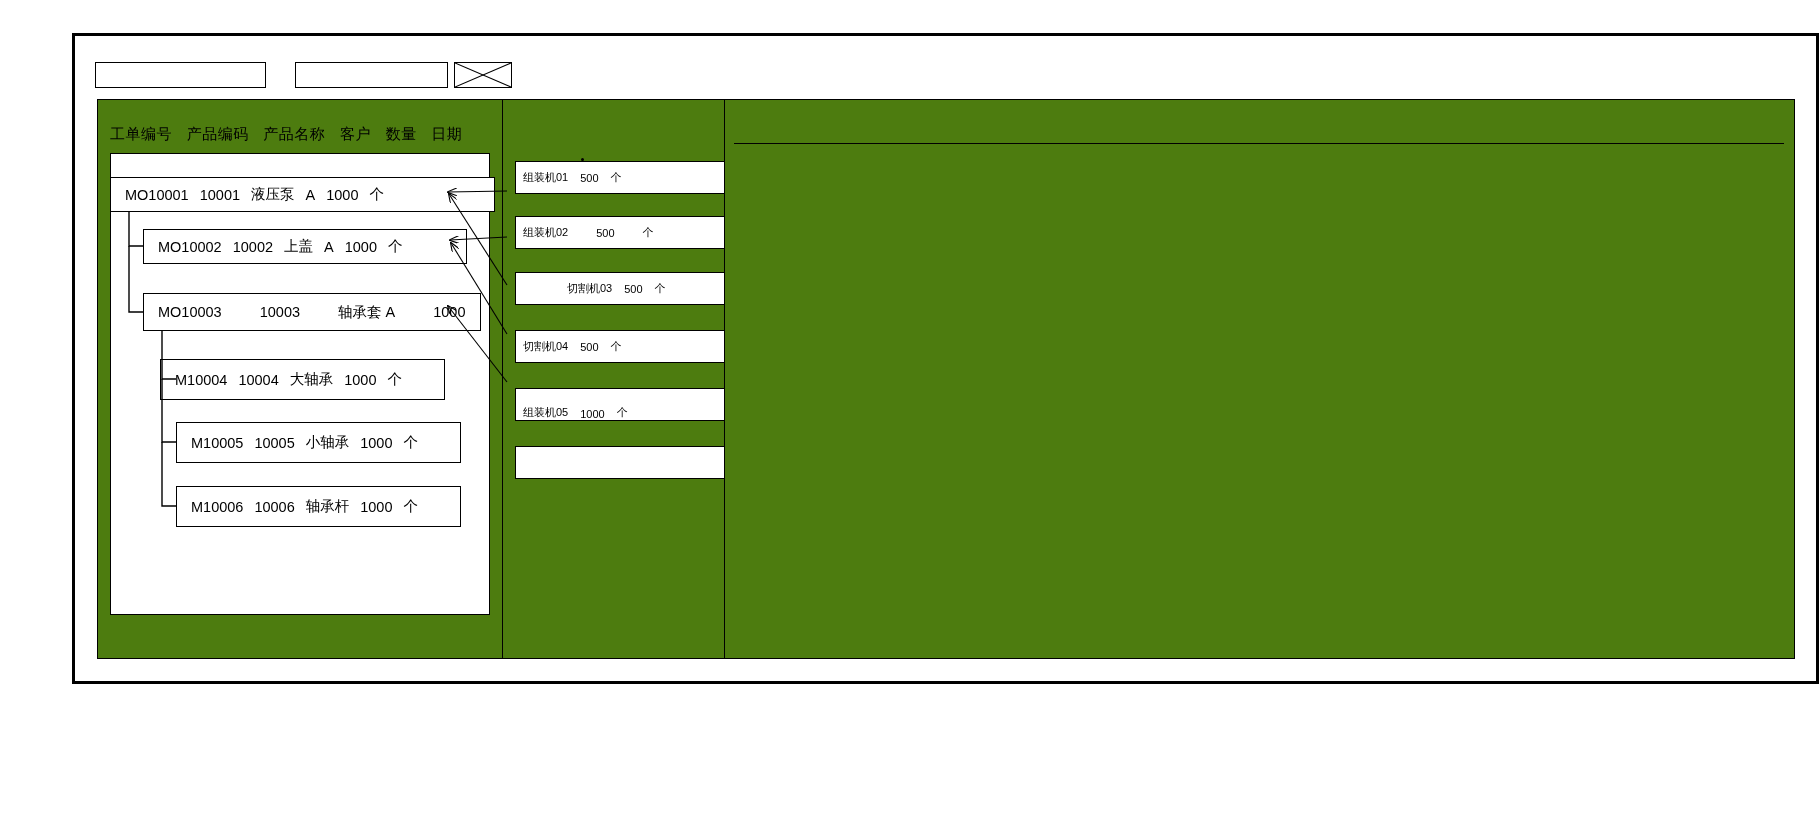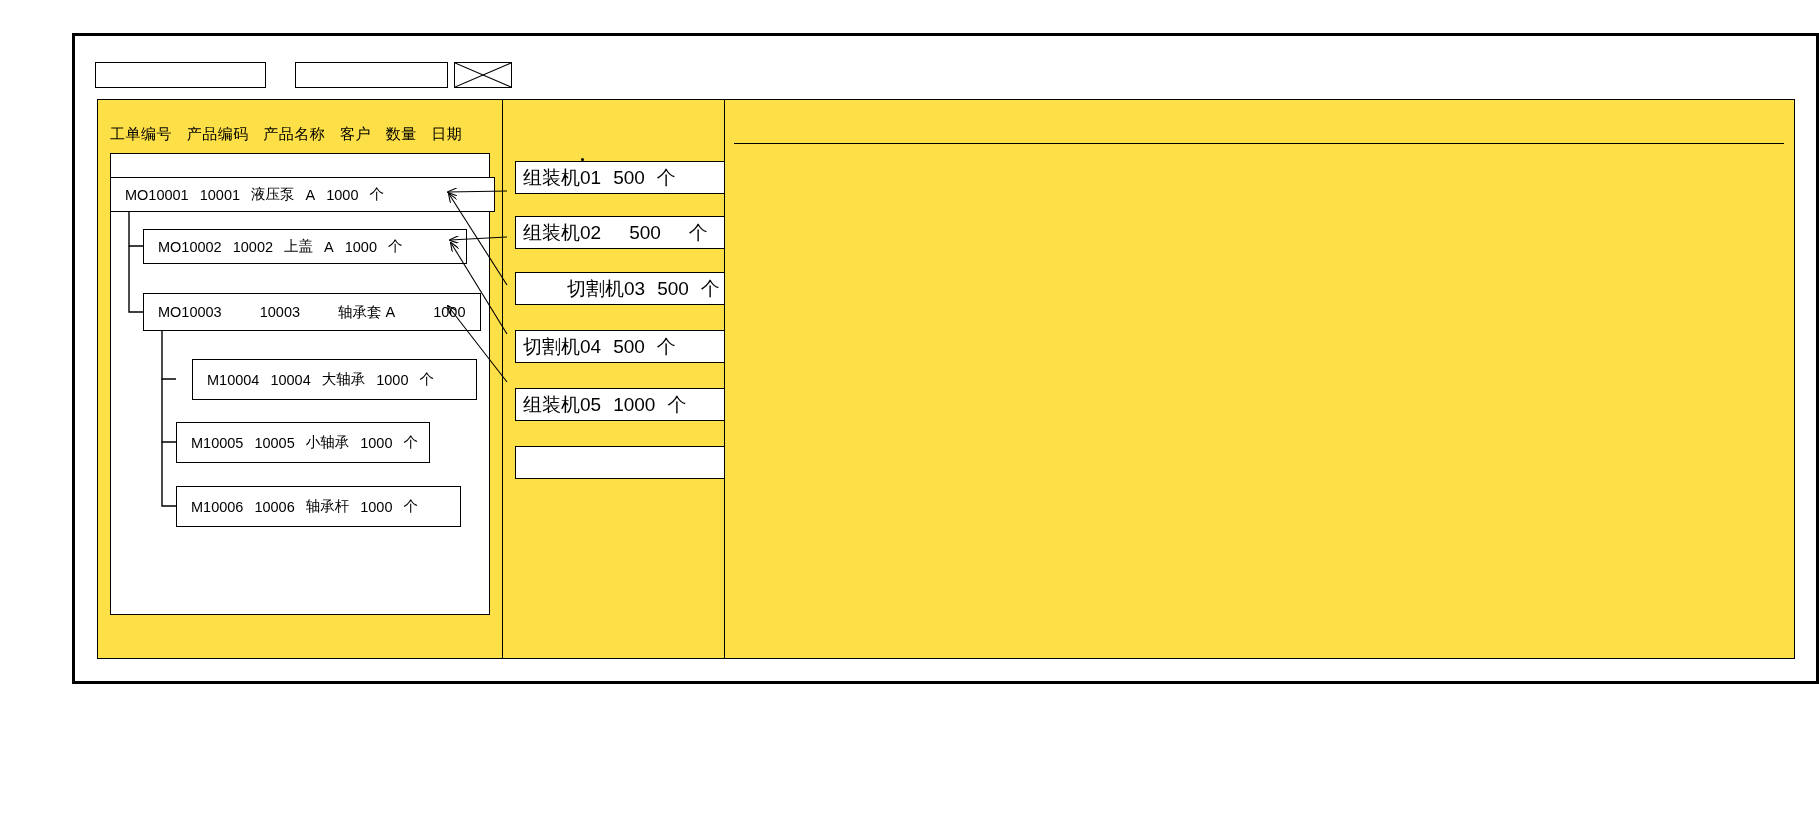--- a/index.html
+++ b/index.html
@@ -61,21 +61,21 @@
     box-sizing: border-box;
     background: #ffffff;
   }
   .tb-x-icon svg { display: block; width: 100%; height: 100%; }
 
   
   .panel {
     position: absolute;
     border: 1.5px solid #000000;
     box-sizing: border-box;
-    background: #fde047;
+    background: #4d7c0f;
   }
   .panel-left   { left: 22px;   top: 63px;  width: 411px;  height: 560px; }
   .panel-middle { left: 427px;  top: 63px;  width: 250px;  height: 560px; }
   .panel-right  { left: 649px;  top: 63px;  width: 1071px; height: 560px; }
 
   
   .col-header {
     position: absolute;
     left: 12px;
     top: 25px;
@@ -113,21 +113,21 @@
   .mc-card {
     position: absolute;
     left: 12px;
     width: 210px;
     height: 33px;
     border: 1.5px solid #000000;
     box-sizing: border-box;
     background: #ffffff;
     display: flex;
     align-items: center;
-    font-size: 19px;
+    font-size: 11px;
     white-space: nowrap;
   }
   .mc-card .cell { margin-right: 12px; }
   .mc-card .cell:first-child { margin-left: 7px; }
 
   .mid-dot {
     position: absolute;
     left: 78px;
     top: 58px;
     width: 3px;
@@ -206,29 +206,29 @@
         </div>
 
         <div class="wo-row" style="left:32px; top:139px; width:338px; height:38px;gap:27px;">
           <span class="cell">MO10003</span>
           <span class="cell">10003</span>
           <span class="cell">轴承套 A</span>
           <span class="cell">1000</span>
           <span class="cell">个</span>
         </div>
 
-        <div class="wo-row" style="left:81px; top:205px; width:285px; height:41px;">
+        <div class="wo-row" style="left:49px; top:205px; width:285px; height:41px;">
           <span class="cell">M10004</span>
           <span class="cell">10004</span>
           <span class="cell">大轴承</span>
           <span class="cell">1000</span>
           <span class="cell">个</span>
         </div>
 
-        <div class="wo-row" style="left:65px; top:268px; width:254px; height:41px;">
+        <div class="wo-row" style="left:65px; top:268px; width:285px; height:41px;">
           <span class="cell">M10005</span>
           <span class="cell">10005</span>
           <span class="cell">小轴承</span>
           <span class="cell">1000</span>
           <span class="cell">个</span>
         </div>
 
         <div class="wo-row" style="left:65px; top:332px; width:285px; height:41px;">
           <span class="cell">M10006</span>
           <span class="cell">10006</span>
@@ -271,21 +271,21 @@
         <span class="cell">500</span>
         <span class="cell">个</span>
       </div>
 
       <div class="mc-card" style="top:230px;">
         <span class="cell">切割机04</span>
         <span class="cell">500</span>
         <span class="cell">个</span>
       </div>
 
-      <div class="mc-card" style="top:288px;">
+      <div class="mc-card" style="top:288px;align-items:flex-end;">
         <span class="cell">组装机05</span>
         <span class="cell">1000</span>
         <span class="cell">个</span>
       </div>
 
       <div class="mc-card" style="top:346px;">
         <span class="cell"></span>
         <span class="cell"></span>
         <span class="cell"></span>
       </div>

